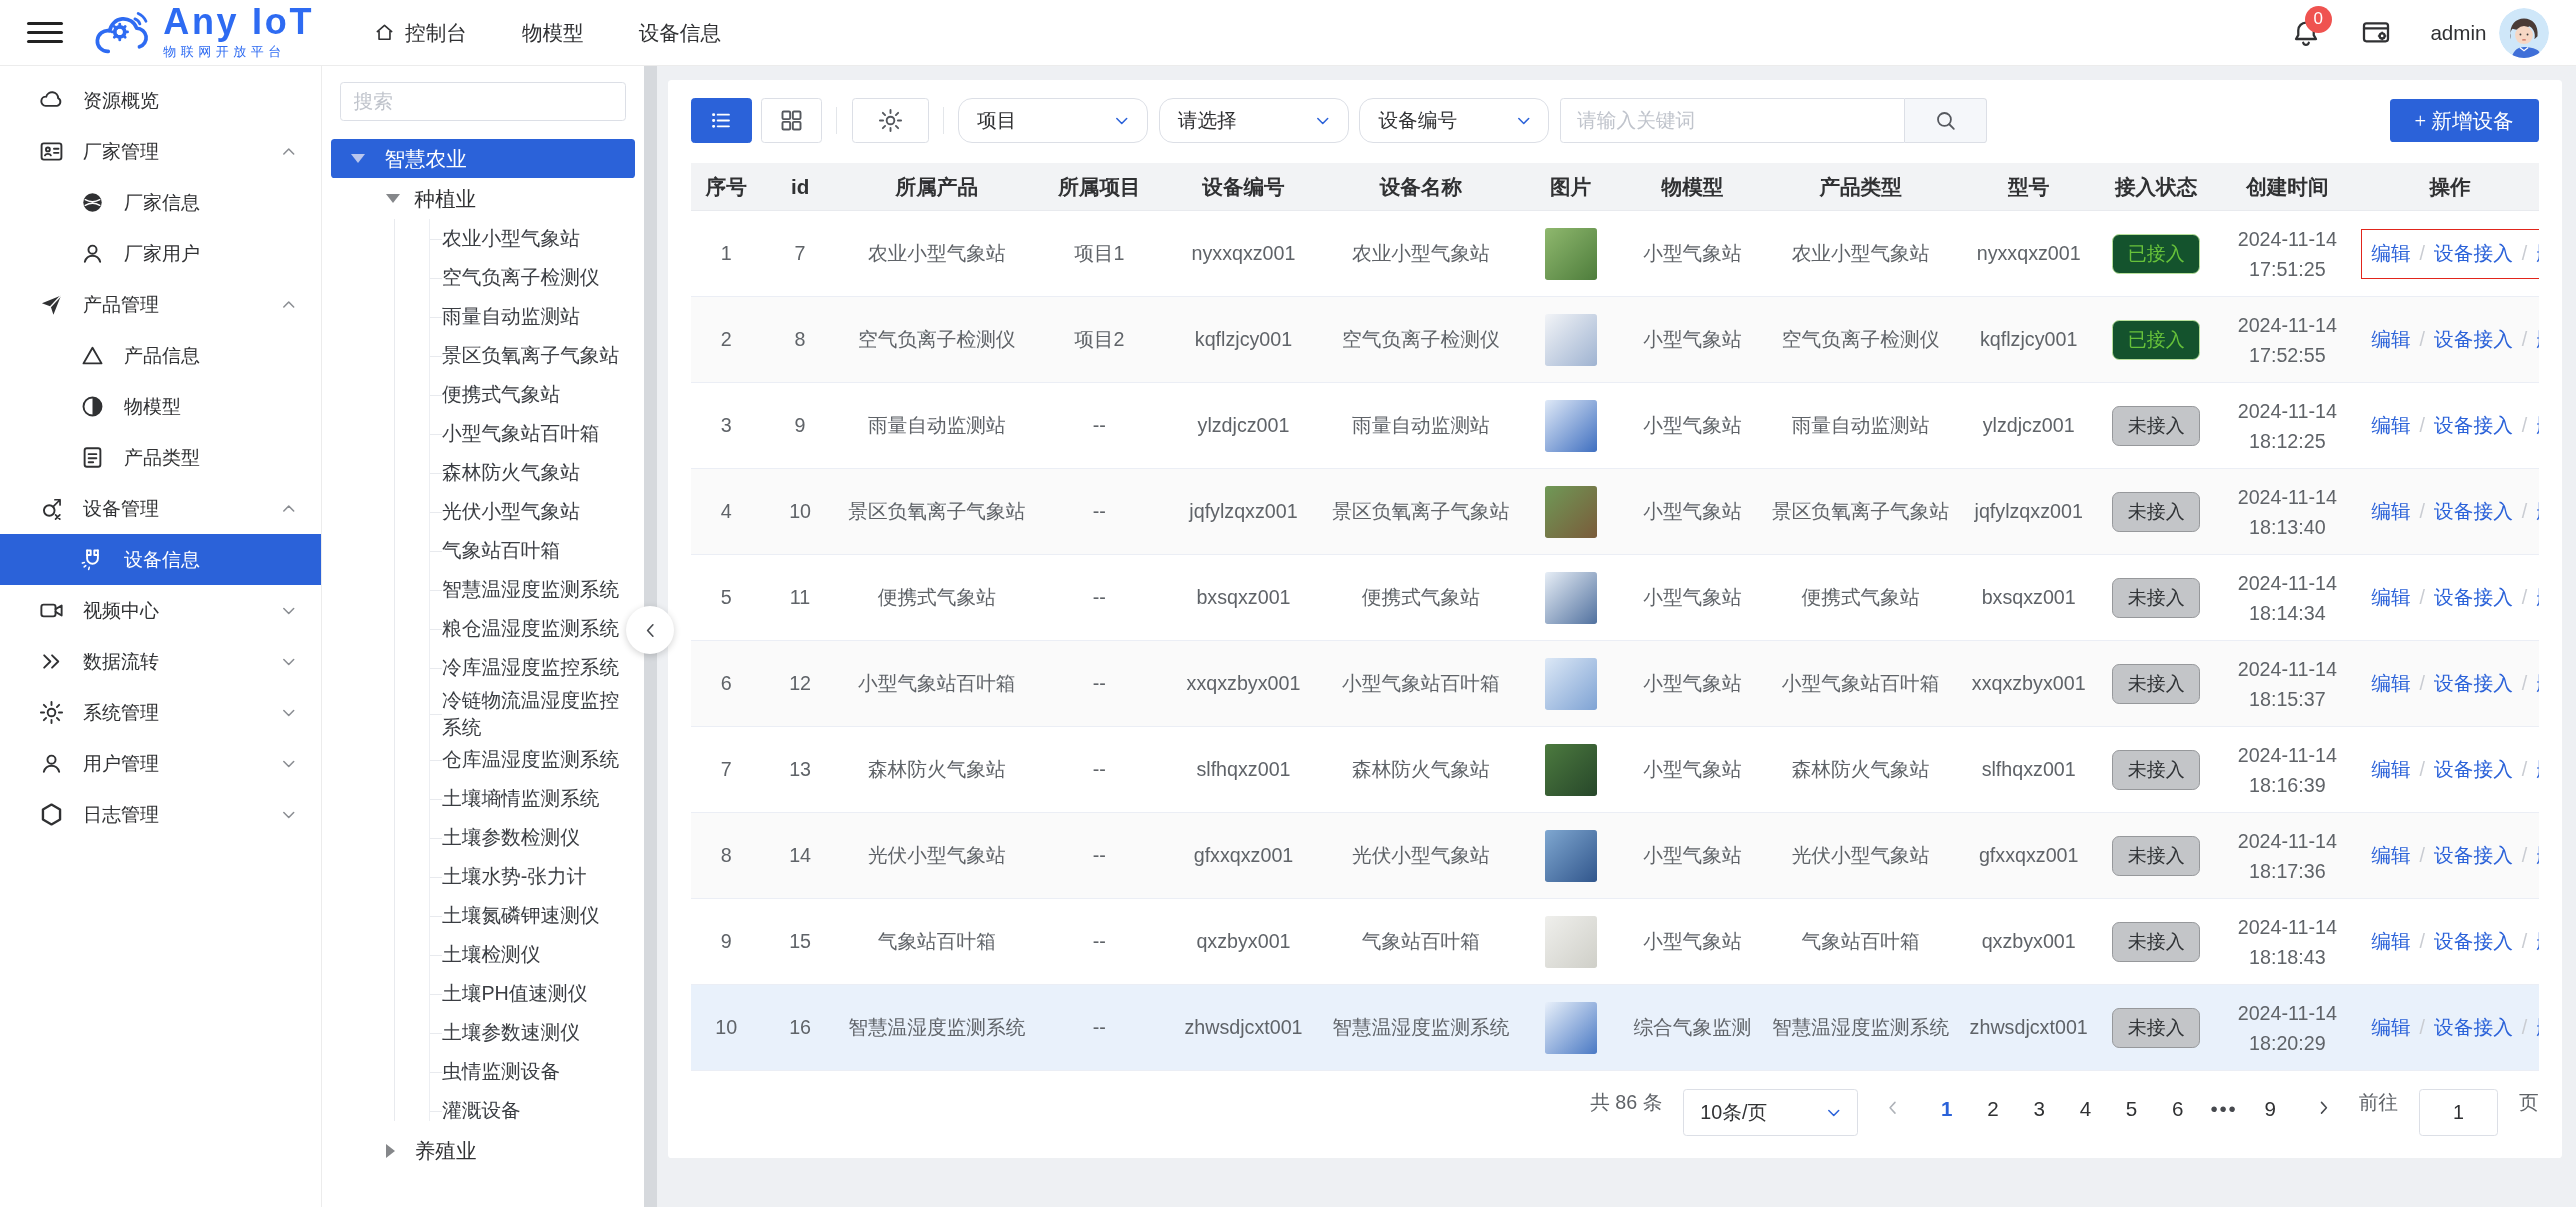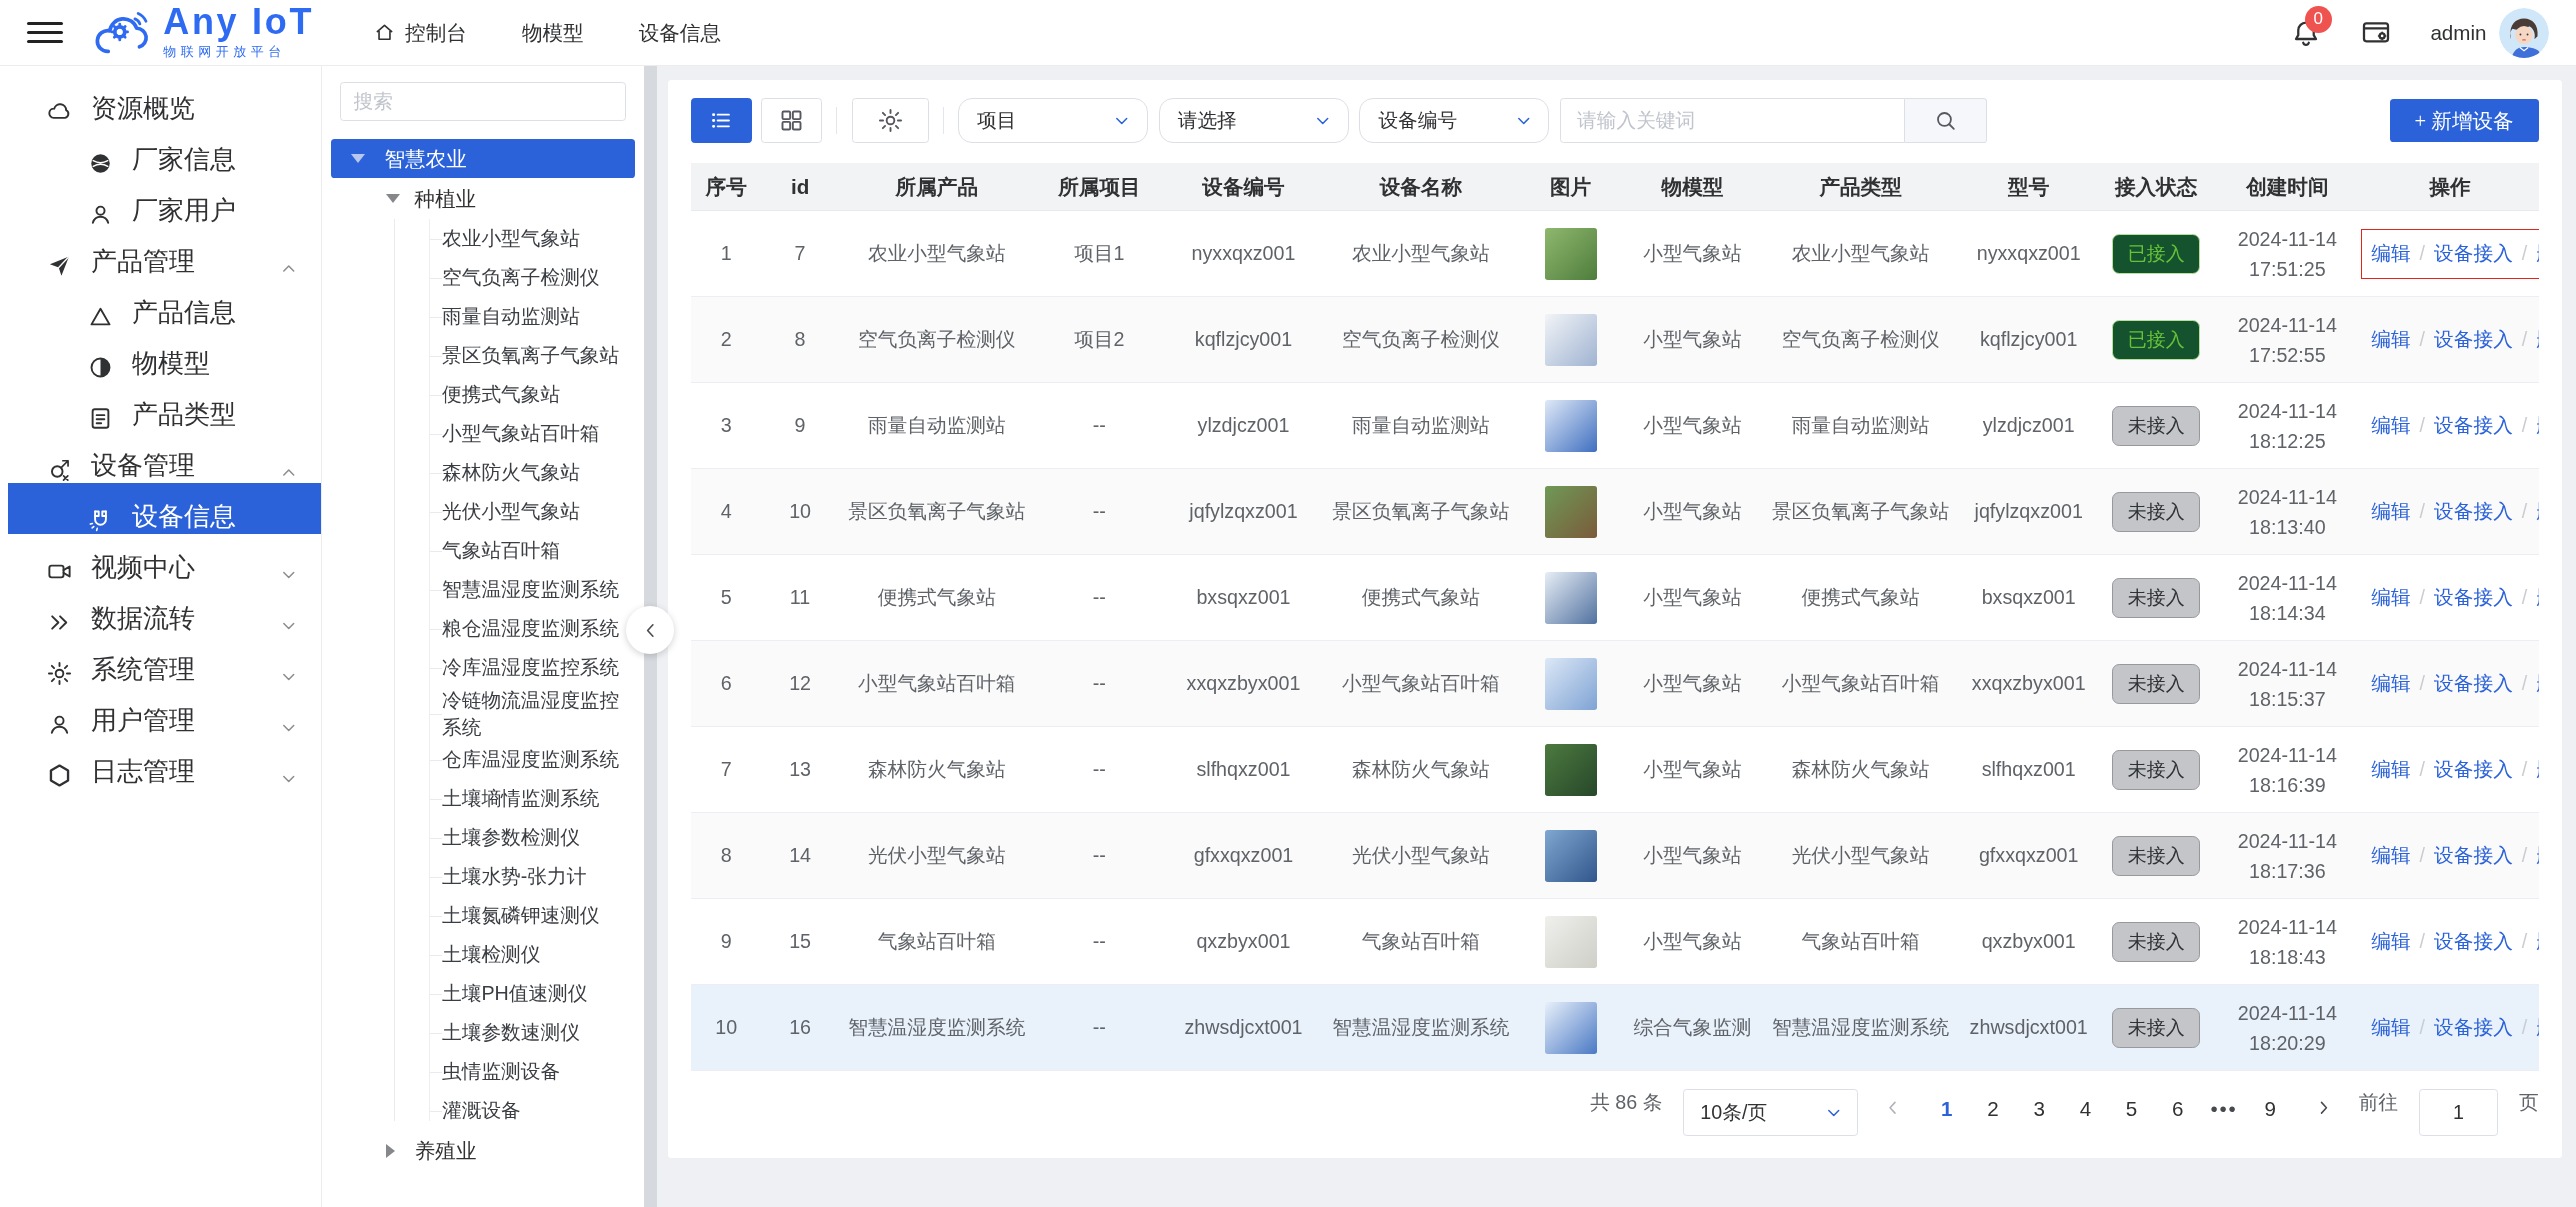--- a/index.html
+++ b/index.html
@@ -30,22 +30,22 @@
   .panel-ic { width:32px; height:32px; color:#303133; cursor:pointer; }
   .admin-wrap { display:flex; align-items:center; gap:12.5px; cursor:pointer; }
   .admin-name { font-size:20.6px; color:#303133; }
   .avatar { width:50px; height:50px; border-radius:50%; overflow:hidden; }
 
   
   .app { display:flex; height:1141px; }
 
   
   .sidebar { width:322px; background:#fff; border-right:0.9px solid #ececec; padding-top:9px; flex:none; }
-  .side-item { height:51px; display:flex; align-items:flex-end; padding-left:38px; padding-right:21.5px;
-    font-size:26px; color:#303133; cursor:pointer;margin-left:8px; }
+  .side-item { height:51px; display:flex; align-items:center; padding-left:38px; padding-right:21.5px;
+    font-size:19px; color:#303133; cursor:pointer; }
   .side-item .s-ic { width:27px; height:27px; flex:none; color:#303133; }
   .side-item .s-label { margin-left:18px; flex:1 1 auto; white-space:nowrap; }
   .side-item .s-chev { width:21.5px; height:21.5px; color:#8a8d92; flex:none; }
   .side-item.sub { padding-left:79px; }
   .side-item.active { background:#2b62d9; color:#fff; }
   .side-item.active .s-ic { color:#fff; }
 
   
   .tree-panel { width:322px; background:#fff; flex:none; padding:16px 0 0 0; position:relative; overflow:hidden; }
   .tree-search { margin:0 18px; width:286px; height:39px; border:0.9px solid #dcdfe6; border-radius:3.6px;
@@ -218,20 +218,36 @@
 
   <aside class="sidebar">
       <div class="side-item">
     <span class="ic s-ic">
           <svg viewBox="0 0 24 24">
             <path d="M6.8 16.8a4.1 4.1 0 1 1 .5-8.2A5.4 5.4 0 0 1 17.9 9.9a3.7 3.7 0 0 1-1 6.9H6.8Z"></path>
           </svg>
         </span>
     <span class="s-label">资源概览</span>
 
+  </div>
+      <div class="side-item">
+    <span class="ic s-ic">
+          <svg viewBox="0 0 24 24">
+            <rect x="3.2" y="4.8" width="17.6" height="14.4" rx="2"></rect>
+            <circle cx="8.8" cy="10.2" r="1.7"></circle>
+            <path d="M6.2 15.4c.8-1.7 4.4-1.7 5.2 0"></path>
+            <path d="M14.2 9.6h4M14.2 13.2h4"></path>
+          </svg>
+        </span>
+    <span class="s-label">厂家管理</span>
+    <span class="ic s-chev">
+          <svg viewBox="0 0 24 24">
+            <path d="M6.5 14.5 12 9l5.5 5.5"></path>
+          </svg>
+        </span>
   </div>
       <div class="side-item sub">
     <span class="ic s-ic">
           <svg viewBox="0 0 24 24">
             <circle cx="12" cy="12" r="8.2" style="fill:currentColor;stroke:none"></circle>
             <path d="M5.5 9.5c4 2.2 9 2.2 13 0M5.5 14.5c4-2.2 9-2.2 13 0" style="stroke:#fff;stroke-width:1.3;fill:none"></path>
           </svg>
         </span>
     <span class="s-label">厂家信息</span>
 

